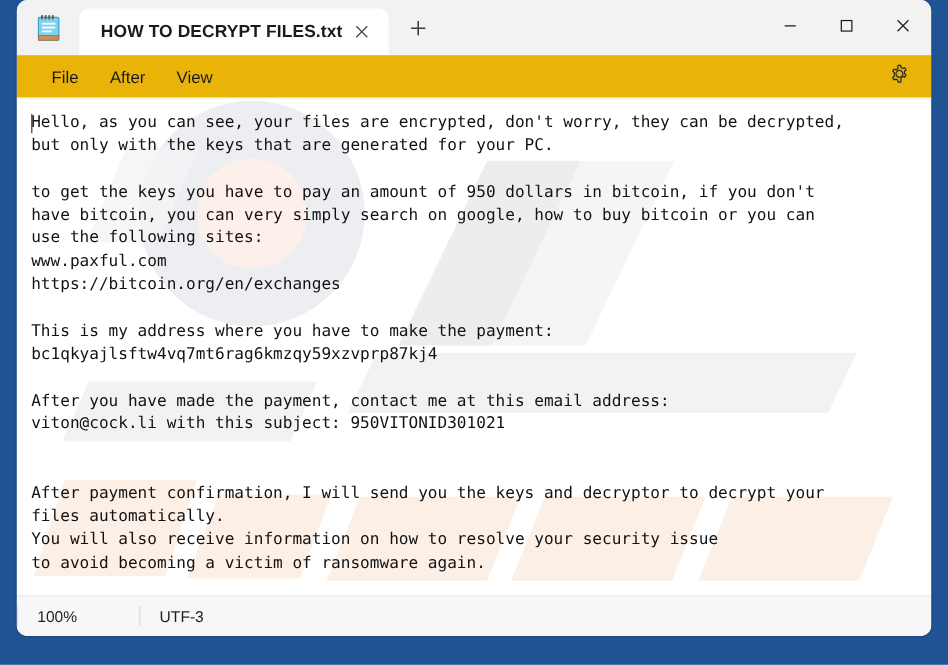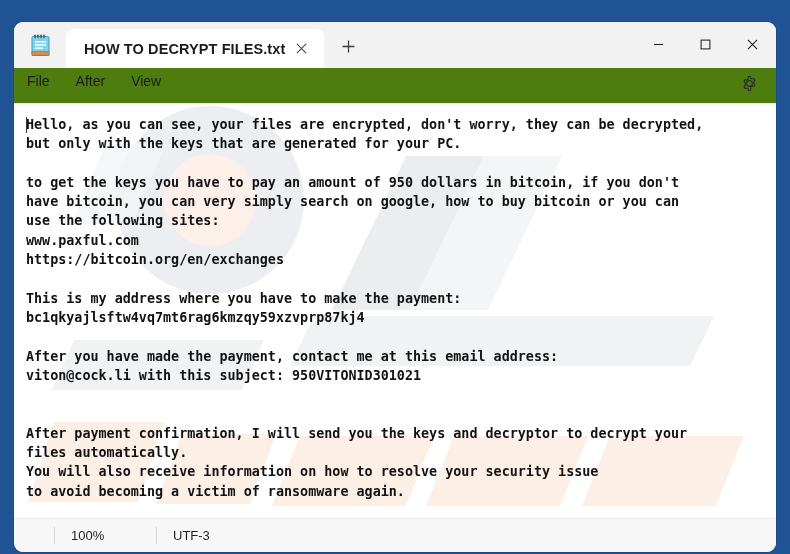--- a/index.html
+++ b/index.html
@@ -9,21 +9,21 @@
     overflow: hidden;
   }
   body {
     background: #1f5394;
     font-family: "Liberation Sans", sans-serif;
   }
 
   
   #window {
     position: absolute;
-    left: 14px; top: 22px;
+    left: 14px; top: 0;
     width: 762px; height: 530px;
     background: #f7f7f7;
     border-radius: 9px;
     overflow: hidden;
     box-shadow: 0 0 0 1px rgba(0,0,0,0.10);
     display: flex;
     flex-direction: column;
   }
 
   
@@ -91,22 +91,24 @@
     width: 47px; height: 46px;
     display: flex; align-items: center; justify-content: center;
     color: #1c1c1c;
   }
   .winbtn svg { width: 11px; height: 11px; }
 
   
   #menubar {
     height: 36px;
     flex: 0 0 36px;
-    background: #4d7c0f;
-    display: flex;
+    background: #eab308;
+    display: flex;
+    align-items: center;
+    padding-left: 16px;
     border-bottom: 1px solid #e6e6e6;
     position: relative;
   }
   .menuitem {
     font-size: 14px;
     color: #1b1b1b;
     padding: 5px 13px;
     border-radius: 5px;
     white-space: nowrap;
   }
@@ -120,21 +122,20 @@
     color: #2a2a2a;
   }
   #settings-btn svg { width: 17px; height: 17px; }
 
   
   #editor {
     flex: 1 1 auto;
     background: #ffffff;
     position: relative;
     overflow: hidden;
-    font-weight: bold;
   }
   #watermark {
     position: absolute;
     inset: 0;
     pointer-events: none;
     z-index: 0;
   }
   #doctext {
     position: relative;
     z-index: 1;
@@ -167,21 +168,21 @@
     color: #1f1f1f;
   }
   .status-cell {
     padding: 0 16px;
     height: 17px;
     display: flex;
     align-items: center;
     white-space: nowrap;
   }
   #status-position { padding-left: 22px; min-width: 352px; }
-  #status-zoom { border-left: 1px solid #d9d9d9; min-width: 102px; margin-left: 40px; }
+  #status-zoom { border-left: 1px solid #d9d9d9; min-width: 102px; }
   #status-eol  { border-left: 1px solid #d9d9d9; min-width: 172px; }
   #status-enc  { border-left: 1px solid #d9d9d9; }
 </style>
 </head>
 <body>
 
 <div id="window">
 
   <div id="titlebar">
 

